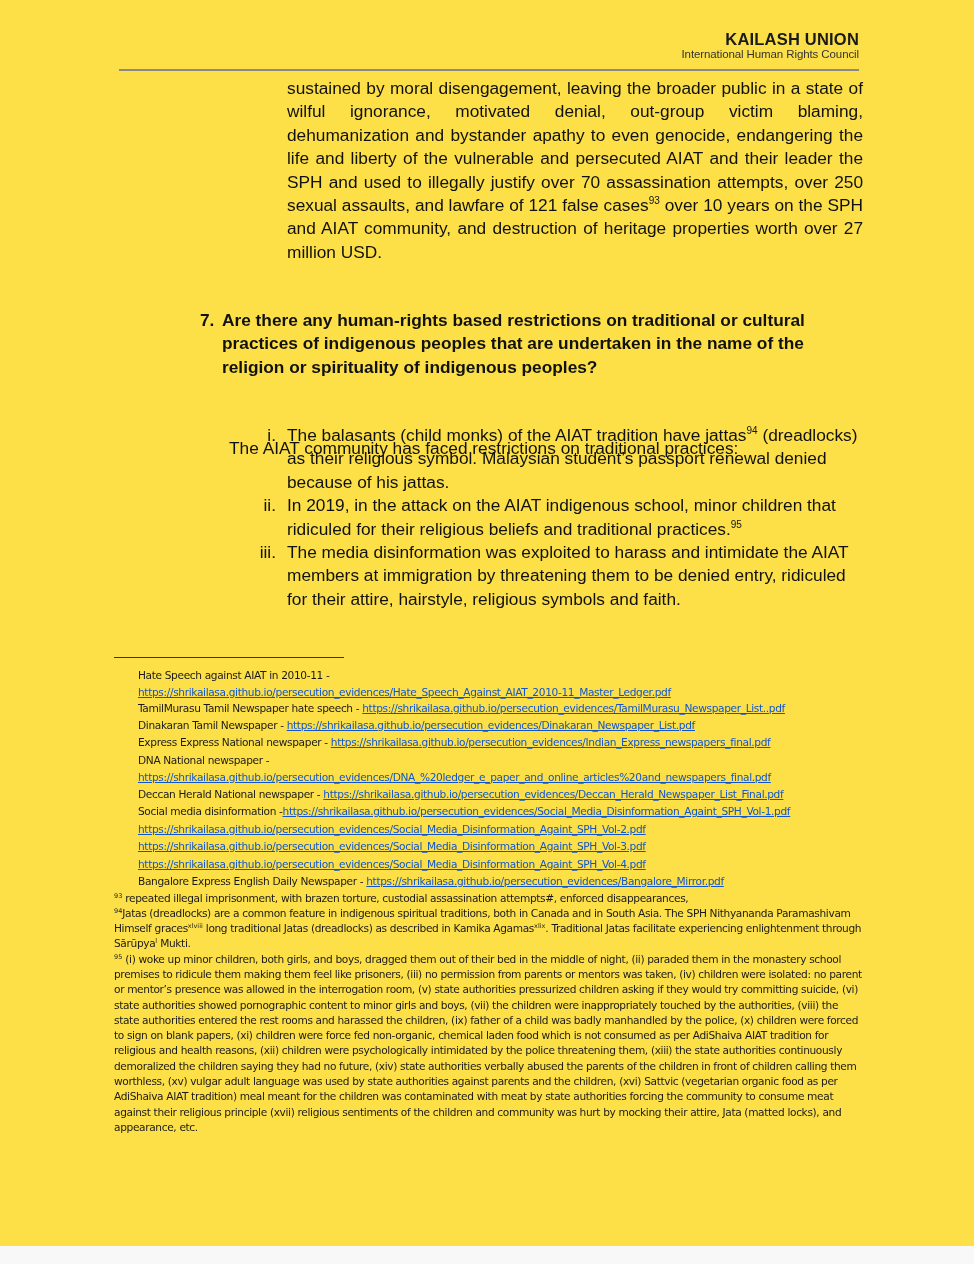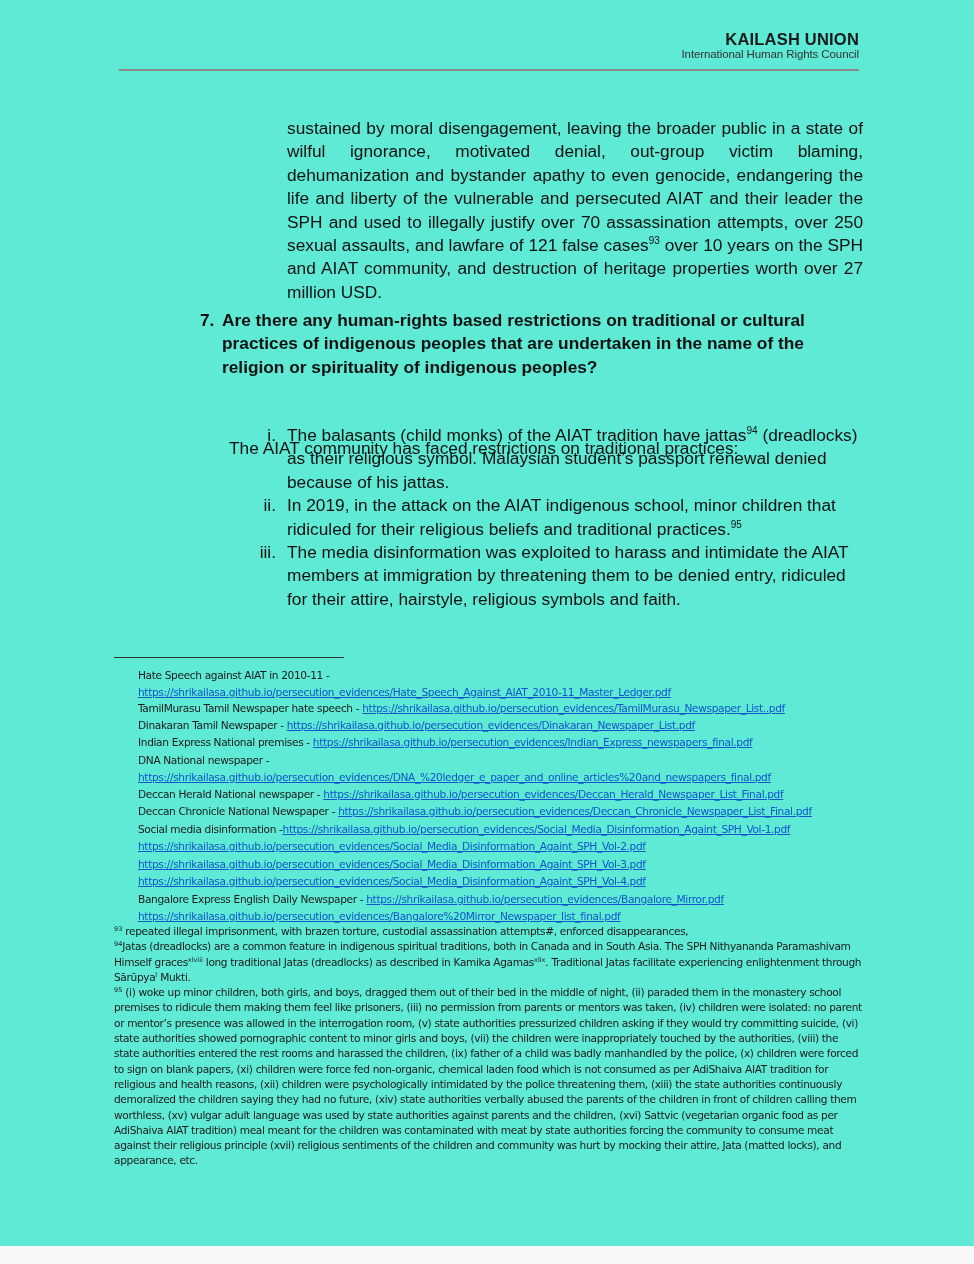--- a/index.html
+++ b/index.html
@@ -1,32 +1,32 @@
 <!DOCTYPE html>
 <html><head>
   <meta charset="utf-8">
   <style>
     html, body { margin: 0; padding: 0; }
     body {
       width: 974px; height: 1264px; background: #ffffff; position: relative; overflow: hidden;
       font-family: "Liberation Sans", sans-serif; color: #111;
     }
-    .page { position: absolute; left: 0; top: 0; width: 974px; height: 1246px; background: #5eead4; }
+    .page { position: absolute; left: 0; top: 0; width: 974px; height: 1246px; background: #fde047; }
     .page-bottom { position: absolute; left: 0; top: 1246px; width: 974px; height: 18px; background: #f8f8f8; }
 
     
     .hdr { position: absolute; right: 115px; top: 30px; text-align: right; }
     .hdr-title { font-family: "Liberation Sans", sans-serif; font-weight: bold; font-size: 16.5px; letter-spacing: 0.2px; color: #1a1a1a; line-height: 18px; }
     .hdr-sub { font-family: "Liberation Sans", sans-serif; font-size: 11.5px; color: #333; line-height: 12px; letter-spacing: -0.1px; padding-left: 21px; }
     .hdr-rule { position: absolute; left: 119px; top: 69px; width: 740px; height: 1.5px; background: #8a8a8a; }
 
     
     .cont {
       position: absolute; left: 287px; top: 77px; width: 576px;
-      font-size: 17.3px; line-height: 23.4px; text-align: justify; color: #111; margin-top: 40px;
+      font-size: 17.3px; line-height: 23.4px; text-align: justify; color: #111;
     }
     sup { font-size: 10px; line-height: 0; vertical-align: 7px; }
 
     
     .q { position: absolute; left: 200px; top: 309px; width: 640px; font-size: 17.3px; line-height: 23.4px; font-weight: bold; color: #111; }
     .q-num { position: absolute; left: 0; top: 0; }
     .q-text { margin-left: 22px; }
 
     .intro { position: absolute; left: 229px; top: 401px; font-size: 17.3px; line-height: 23.4px; color: #111; margin-top: 36px; }
 
@@ -78,31 +78,29 @@
       <span>The media disinformation was exploited to harass and intimidate the AIAT members at immigration by threatening them to be denied entry, ridiculed for their attire, hairstyle, religious symbols and faith.</span>
     </div>
   </div>
 
   <div class="fn-rule"></div>
   <div class="fn">
     <div class="fn-line"><span>Hate Speech against AIAT in 2010-11 -</span></div>
     <div class="fn-line" style="line-height:15px;"><a>https://shrikailasa.github.io/persecution_evidences/Hate_Speech_Against_AIAT_2010-11_Master_Ledger.pdf</a></div>
     <div class="fn-line" style="line-height:17px;"><span>TamilMurasu Tamil Newspaper hate speech - </span><a>https://shrikailasa.github.io/persecution_evidences/TamilMurasu_Newspaper_List..pdf</a></div>
     <div class="fn-line"><span>Dinakaran Tamil Newspaper - </span><a>https://shrikailasa.github.io/persecution_evidences/Dinakaran_Newspaper_List.pdf</a></div>
-    <div class="fn-line"><span>Indian Express National premises - </span><a>https://shrikailasa.github.io/persecution_evidences/Indian_Express_newspapers_final.pdf</a></div>
+    <div class="fn-line"><span>Express Express National newspaper - </span><a>https://shrikailasa.github.io/persecution_evidences/Indian_Express_newspapers_final.pdf</a></div>
     <div class="fn-line" style="line-height:17px;"><span>DNA National newspaper -</span></div>
     <div class="fn-line" style="line-height:17px;"><a>https://shrikailasa.github.io/persecution_evidences/DNA_%20ledger_e_paper_and_online_articles%20and_newspapers_final.pdf</a></div>
     <div class="fn-line"><span>Deccan Herald National newspaper - </span><a>https://shrikailasa.github.io/persecution_evidences/Deccan_Herald_Newspaper_List_Final.pdf</a></div>
-    <div class="fn-line"><span>Deccan Chronicle National Newspaper - </span><a>https://shrikailasa.github.io/persecution_evidences/Deccan_Chronicle_Newspaper_List_Final.pdf</a></div>
     <div class="fn-line"><span>Social media disinformation -</span><a>https://shrikailasa.github.io/persecution_evidences/Social_Media_Disinformation_Againt_SPH_Vol-1.pdf</a></div>
     <div class="fn-line"><a>https://shrikailasa.github.io/persecution_evidences/Social_Media_Disinformation_Againt_SPH_Vol-2.pdf</a></div>
     <div class="fn-line"><a>https://shrikailasa.github.io/persecution_evidences/Social_Media_Disinformation_Againt_SPH_Vol-3.pdf</a></div>
     <div class="fn-line"><a>https://shrikailasa.github.io/persecution_evidences/Social_Media_Disinformation_Againt_SPH_Vol-4.pdf</a></div>
     <div class="fn-line"><span>Bangalore Express English Daily Newspaper - </span><a>https://shrikailasa.github.io/persecution_evidences/Bangalore_Mirror.pdf</a></div>
-    <div class="fn-line" style="line-height:16px;"><a>https://shrikailasa.github.io/persecution_evidences/Bangalore%20Mirror_Newspaper_list_final.pdf</a></div>
 
     <div class="fn-para"><sup>93</sup><span> repeated illegal imprisonment, with brazen torture, custodial assassination attempts#, enforced disappearances,</span></div>
 
     <div class="fn-para"><sup>94</sup><span>Jatas (dreadlocks) are a common feature in indigenous spiritual traditions, both in Canada and in South Asia. The SPH Nithyananda Paramashivam Himself graces</span><sup>xlviii</sup><span> long traditional Jatas (dreadlocks) as described in Kamika Agamas</span><sup>xlix</sup><span>. Traditional Jatas facilitate experiencing enlightenment through Sārūpya</span><sup>l</sup><span> Mukti.</span></div>
 
     <div class="fn-para"><sup>95</sup><span> (i) woke up minor children, both girls, and boys, dragged them out of their bed in the middle of night, (ii) paraded them in the monastery school premises to ridicule them making them feel like prisoners, (iii) no permission from parents or mentors was taken, (iv) children were isolated: no parent or mentor’s presence was allowed in the interrogation room, (v) state authorities pressurized children asking if they would try committing suicide, (vi) state authorities showed pornographic content to minor girls and boys, (vii) the children were inappropriately touched by the authorities, (viii) the state authorities entered the rest rooms and harassed the children,  (ix) father of a child was badly manhandled by the police, (x) children were forced to sign on blank papers, (xi) children were force fed non-organic, chemical laden food which is not consumed as per AdiShaiva AIAT tradition for religious and health reasons, (xii) children were psychologically intimidated by the police threatening them, (xiii) the state authorities continuously demoralized the children saying they had no future, (xiv) state authorities verbally abused the parents of the children in front of children calling them worthless, (xv) vulgar adult language was used by state authorities against parents and the children, (xvi) Sattvic (vegetarian organic food as per AdiShaiva AIAT tradition) meal meant for the children was contaminated with meat by state authorities forcing the community to consume meat against their religious principle (xvii) religious sentiments of the children and community was hurt by mocking their attire, Jata (matted locks), and appearance, etc.</span></div>
   </div>
 </div>
 <div class="page-bottom"></div>
 

